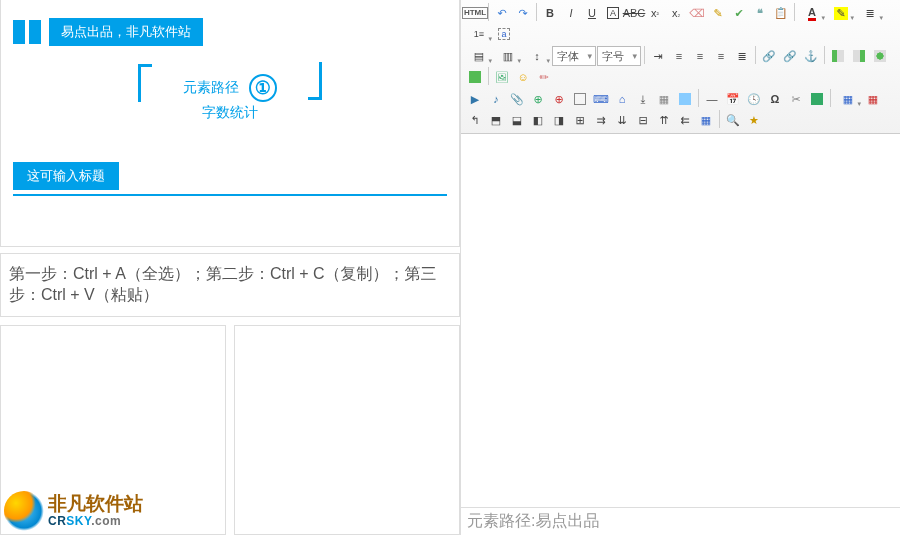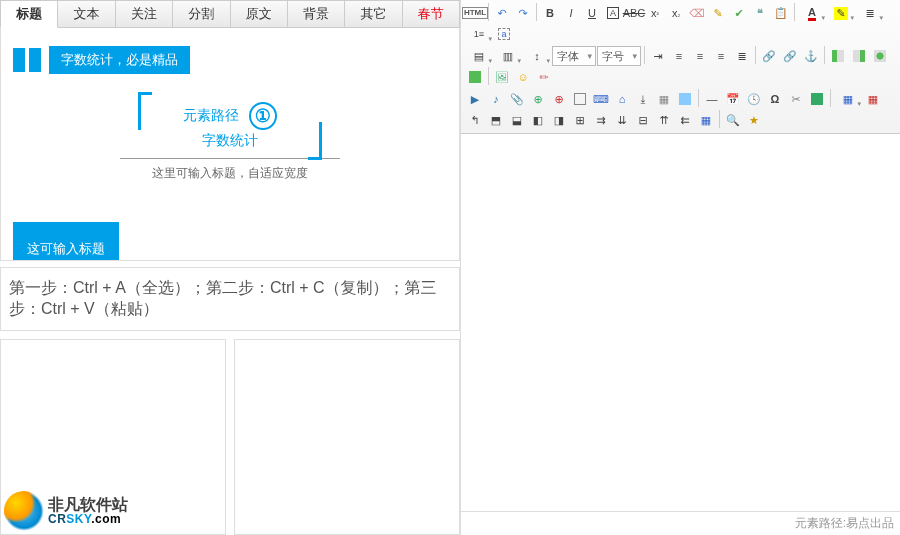--- a/index.html
+++ b/index.html
@@ -31,91 +31,80 @@
 .tpl1-box { width: 280px; margin: 0 auto; position: relative; padding: 10px 0; }
 .tpl1-corner { position: absolute; width: 14px; height: 38px; border: 3px solid #00a0e9; }
 .tpl1-corner.tl { top: 0; left: 48px; border-right: none; border-bottom: none; }
 .tpl1-corner.br { bottom: 32px; right: 48px; border-left: none; border-top: none; }
 .tpl1-lines { text-align: center; color: #00a0e9; font-size: 14px; line-height: 20px; position: relative; }
 .tpl1-circle { display: inline-block; width: 28px; height: 28px; border: 2px solid #00a0e9; border-radius: 50%; color: #00a0e9; font-size: 18px; line-height: 24px; text-align: center; vertical-align: middle; margin-left: 6px; font-weight: bold; }
 .tpl1-underline { margin: 8px auto 0; width: 220px; border-top: 1px solid #999; padding-top: 6px; color: #666; font-size: 12px; text-align: center; }
 
 
 .tpl2 { margin-bottom: 40px; }
-.tpl2-tag { display: inline-block; background: #00a0e9; color: #fff; padding: 18px 14px; font-size: 13px; margin-bottom: 4px; }
+.tpl2-tag { display: inline-block; background: #00a0e9; color: #fff; padding: 5px 14px; font-size: 13px; margin-bottom: 4px; }
 .tpl2-line { height: 2px; background: #00a0e9; width: 100%; }
 
 
 .instructions { border: 1px solid #ddd; margin-top: 6px; padding: 10px 8px; color: #555; font-size: 16px; }
 
 
 .preview-row { display: flex; gap: 8px; margin-top: 8px; flex: 1; }
 .preview-box { flex: 1; border: 1px solid #ddd; }
 
 
 .logo { position: absolute; left: 4px; bottom: 4px; display: flex; align-items: center; gap: 4px; z-index: 10; }
 .logo-swoosh { width: 40px; height: 40px; border-radius: 50%; background: radial-gradient(circle at 30% 30%, #ffd700, #ff9900 40%, transparent 50%), radial-gradient(circle at 50% 50%, #4fc3f7, #0288d1 60%, transparent 70%); position: relative; }
 .logo-text { line-height: 1.1; }
-.logo-text .l1 { font-size: 16px; font-weight: bold; color: #404040; }
+.logo-text .l1 { font-size: 19px; font-weight: bold; color: #a16207; }
 .logo-text .l2 { font-size: 12px; font-weight: bold; letter-spacing: 0.5px; }
-.logo-text .l2 .cr { color: #0c4a6e; } .logo-text .l2 .sky { color: #0099dd; } .logo-text .l2 .com { color: #000000; }
+.logo-text .l2 .cr { color: #0c4a6e; } .logo-text .l2 .sky { color: #0099dd; } .logo-text .l2 .com { color: #737373; }
 
 
 .editor-toolbar { background: linear-gradient(#fdfdfd,#f2f2f2); border-bottom: 1px solid #ccc; padding: 2px 4px; }
 .tb-row { display: flex; flex-wrap: wrap; gap: 1px; padding: 1px 0; }
 .tb-btn { width: 20px; height: 20px; display: flex; align-items: center; justify-content: center; cursor: pointer; border: 1px solid transparent; font-size: 11px; color: #444; position: relative; }
 .tb-sep { width: 1px; height: 18px; background: #ccc; margin: 0 2px; }
 .tb-sel { height: 20px; border: 1px solid #bbb; font-size: 11px; padding: 0 14px 0 4px; background: #fff; color: #555; display: flex; align-items: center; cursor: pointer; position: relative; min-width: 44px; }
 .tb-sel::after { content: "▾"; position: absolute; right: 3px; font-size: 9px; color: #888; }
 .tb-btn.dd::after { content: "▾"; font-size: 7px; position: absolute; right: 0; bottom: 0; color: #888; }
 .tb-btn.wide { width: 28px; }
 .html-badge { font-size: 8px; font-weight: bold; color: #555; border: 1px solid #888; padding: 0 1px; line-height: 10px; }
 
 .editor-body { flex: 1; background: #fff; }
 
-.status-bar { display: flex; justify-content: flex-end; border-top: 1px solid #ddd; padding: 3px 6px; color: #999; font-size: 12px; }
+.status-bar { display: flex; justify-content: flex-start; border-top: 1px solid #ddd; padding: 3px 6px; color: #999; font-size: 16px; }
 
 
 .ico { font-family: Arial, sans-serif; font-style: normal; }
 .clr-box { width: 12px; height: 12px; display: inline-block; }
 </style>
 </head>
 <body>
 
 <div class="container">
   <div class="left-panel">
-    <div class="tabs">
-      <div class="tab active">标题</div>
-      <div class="tab">文本</div>
-      <div class="tab">关注</div>
-      <div class="tab">分割</div>
-      <div class="tab">原文</div>
-      <div class="tab">背景</div>
-      <div class="tab">其它</div>
-      <div class="tab holiday">春节</div>
-    </div>
 
     <div class="template-area">
       <div class="tpl1">
         <div class="tpl1-head">
           <div class="tpl1-bars">
             <div class="tpl1-bar"></div>
               <div class="tpl1-bar"></div>
           </div>
-          <div class="tpl1-tag">字数统计，必是精品</div>
+          <div class="tpl1-tag">易点出品，非凡软件站</div>
         </div>
         <div class="tpl1-box">
           <div class="tpl1-corner tl"></div>
           <div class="tpl1-corner br"></div>
           <div class="tpl1-lines">
             <span>元素路径</span>
             <span class="tpl1-circle">①</span><br>
             <span>字数统计</span>
           </div>
-          <div class="tpl1-underline">这里可输入标题，自适应宽度</div>
         </div>
       </div>
 
       <div class="tpl2">
         <div class="tpl2-tag">这可输入标题</div>
         <div class="tpl2-line"></div>
       </div>
 
     </div>
 

